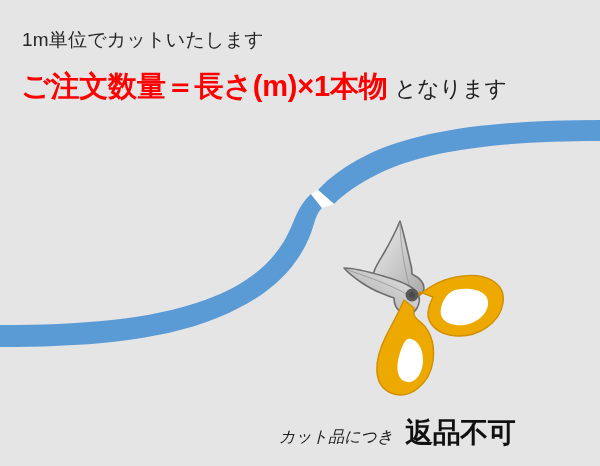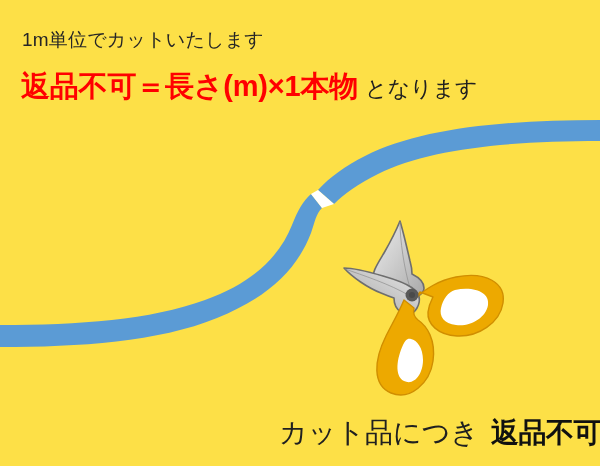--- a/index.html
+++ b/index.html
@@ -4,21 +4,21 @@
 <style>
   html, body {
     margin: 0;
     padding: 0;
     background: #ffffff;
   }
   #stage {
     position: relative;
     width: 600px;
     height: 466px;
-    background: #fde047;
+    background: #e5e5e5;
     overflow: hidden;
     font-family: "Liberation Sans", "DejaVu Sans", sans-serif;
   }
 
   
   .line-top {
     position: absolute;
     left: 22px;
     top: 28px;
     font-size: 19px;
@@ -50,23 +50,24 @@
   }
 
   .line-bottom {
     position: absolute;
     left: 279px;
     top: 412px;
     white-space: nowrap;
     line-height: 42px;
   }
   .line-bottom .small {
-    font-size: 28px;
+    font-size: 16px;
     font-weight: normal;
     color: #202020;
+    font-style: italic;
   }
   .line-bottom .big {
     font-size: 28px;
     font-weight: bold;
     color: #101010;
     padding-left: 12px;
     letter-spacing: -0.5px;
   }
 
   
@@ -182,20 +183,20 @@
         <circle cx="412" cy="295" r="6.5" fill="#595959"></circle>
         <circle cx="412" cy="295" r="3" fill="#4A4A4A"></circle>
       </g>
 
     </g>
   </svg>
 
   <div class="line-top">1m単位でカットいたします</div>
 
   <div class="line-red">
-    <span class="red">返品不可＝長さ(m)×1本物</span><span class="blk">となります</span>
+    <span class="red">ご注文数量＝長さ(m)×1本物</span><span class="blk">となります</span>
   </div>
 
   <div class="line-bottom">
     <span class="small">カット品につき</span><span class="big">返品不可</span>
   </div>
 
 </div>
 
 </body></html>

